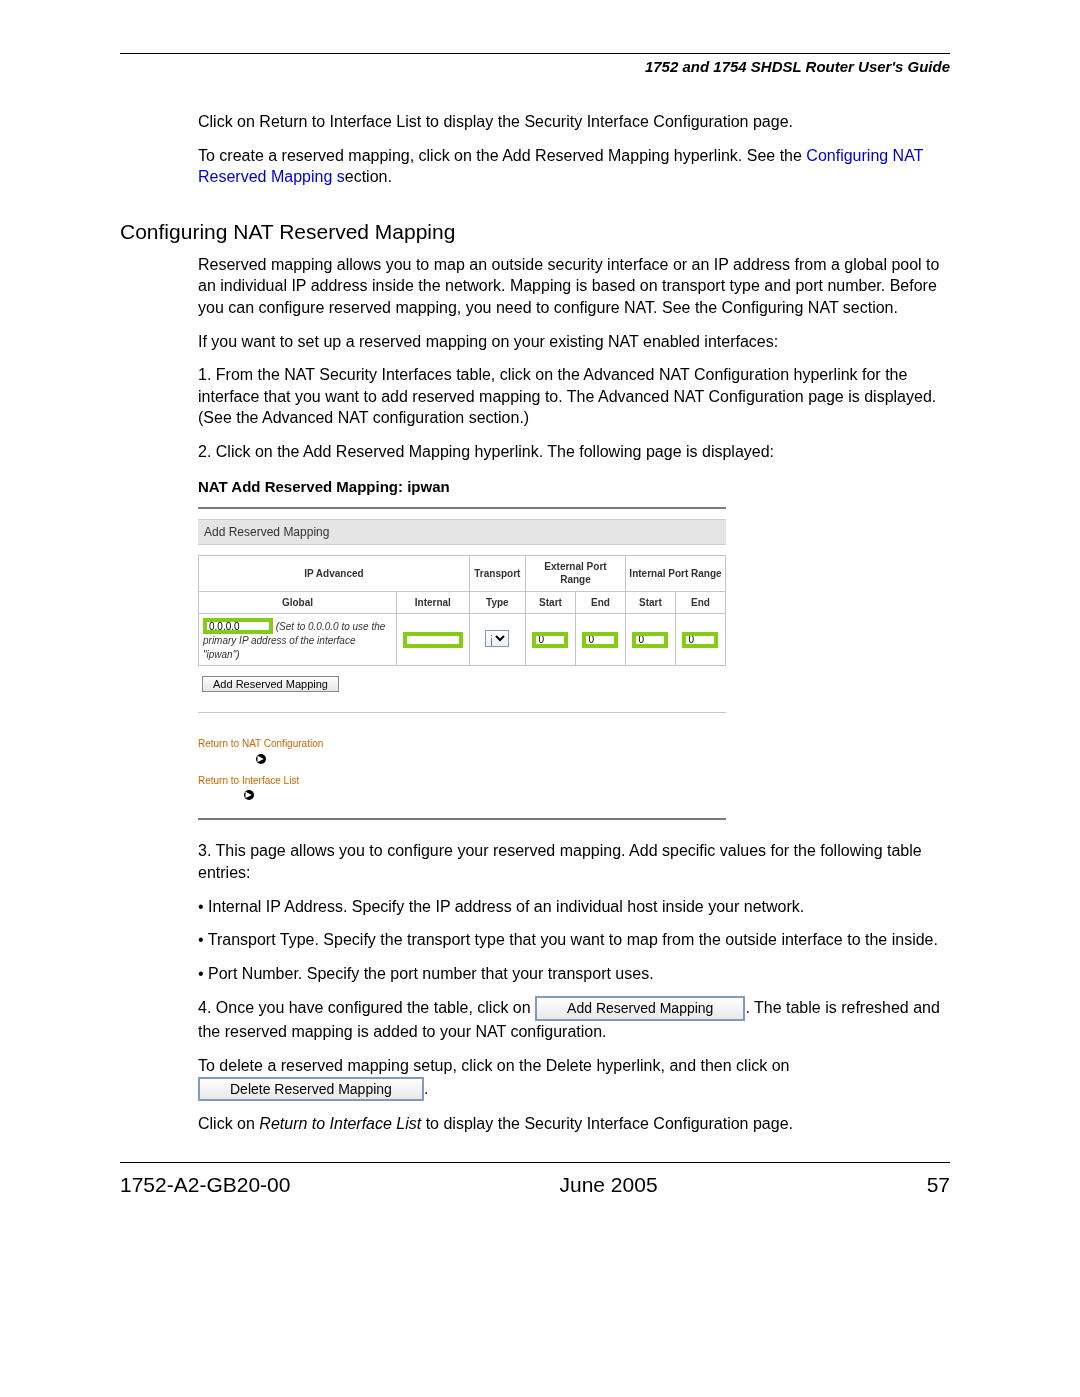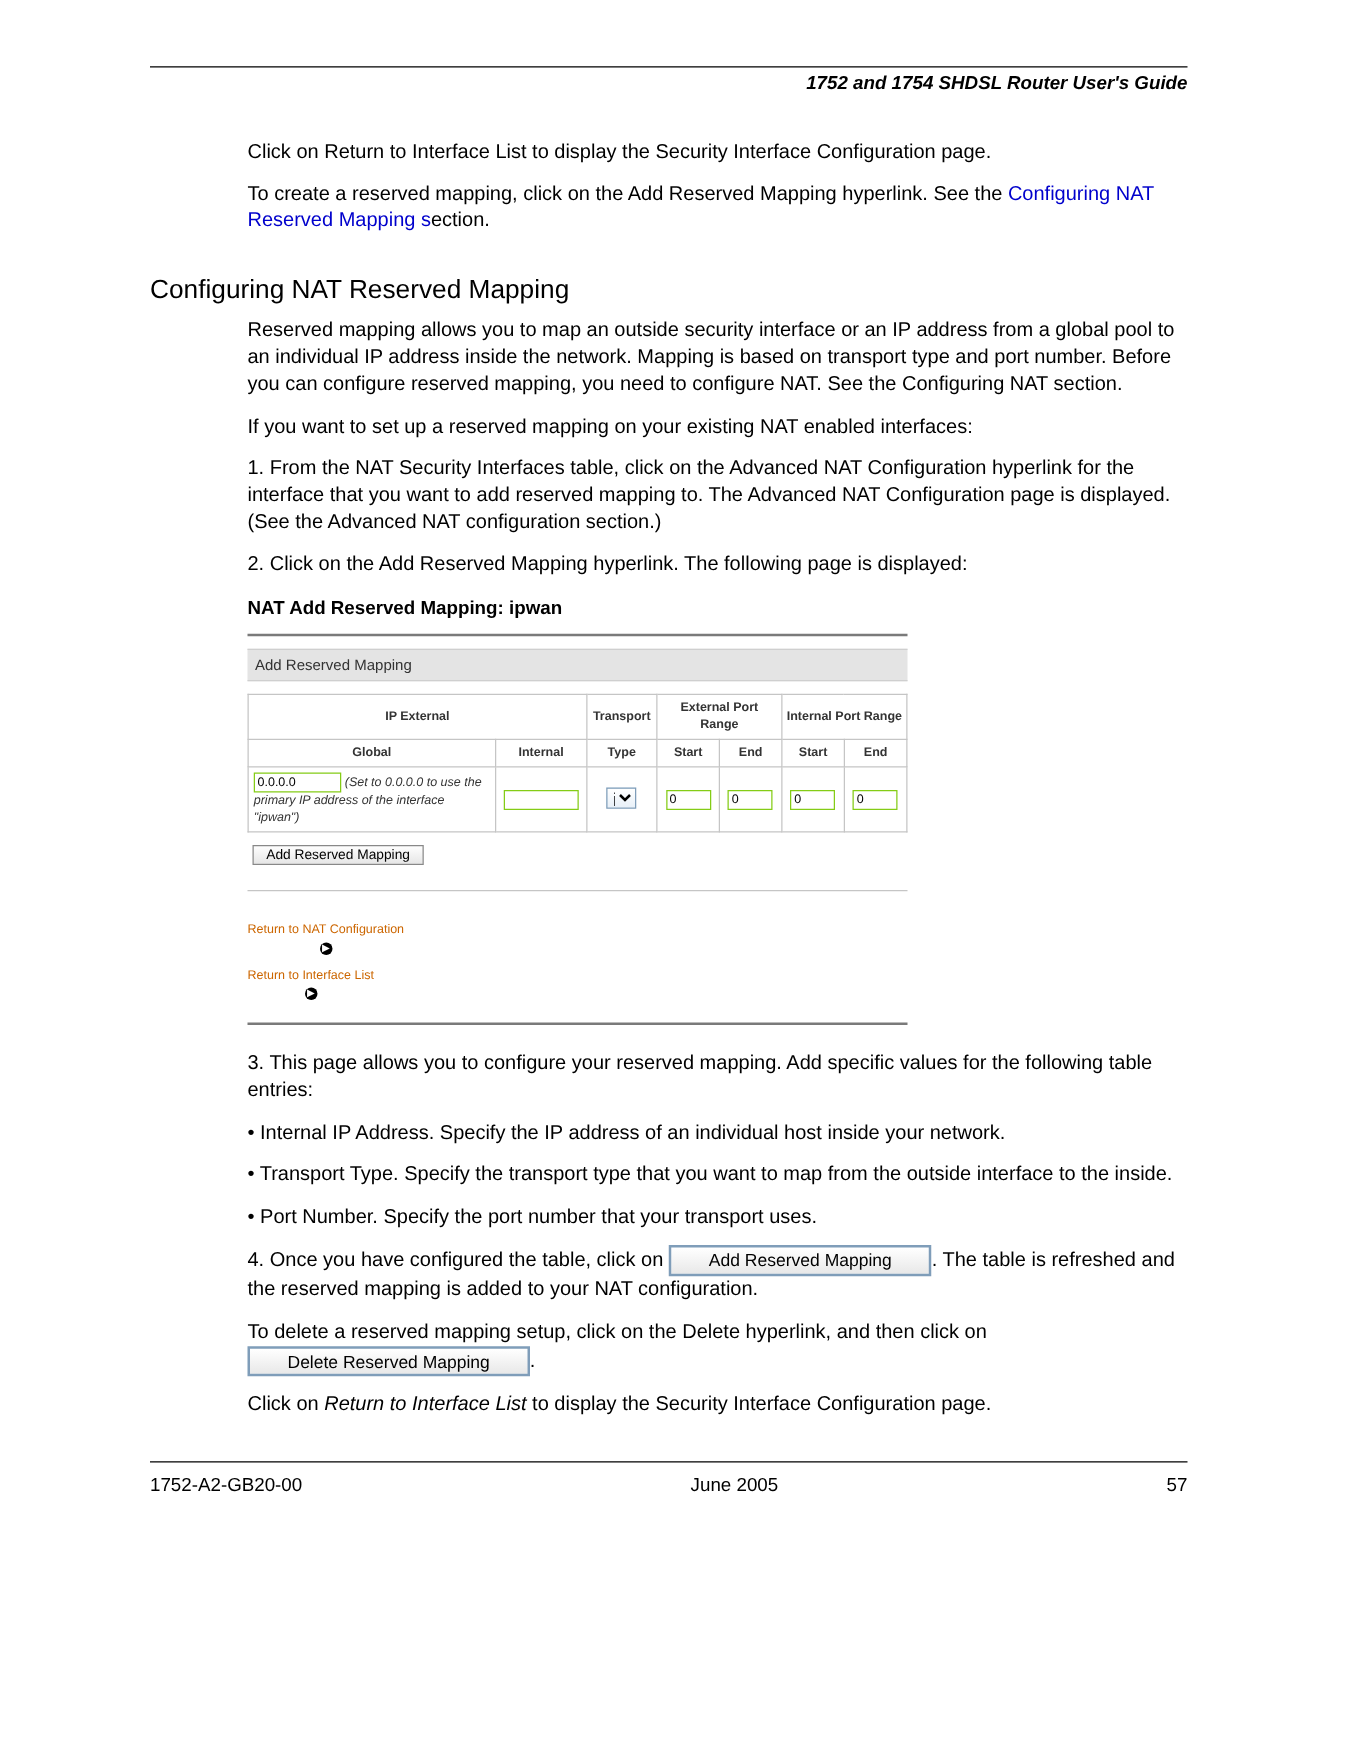--- a/index.html
+++ b/index.html
@@ -70,21 +70,21 @@
     font-size: 10px;
     text-align: center;
     padding: 4px 2px;
     vertical-align: middle;
   }
   table.reserved th { font-weight: bold; }
   table.reserved td.left { text-align: left; padding-left:4px;}
   .scr-input {
     font-size: 10px;
     height: 16px;
-    border: 1px solid #84cc16;
+    border: 4px solid #84cc16;
     box-sizing: border-box;
   }
   .scr-input.short { width: 36px; }
   .scr-input.ip { width: 70px; }
   .scr-input.internal { width: 60px; }
   .scr-select {
     font-size: 15px;
     height: 17px;
     width: 24px;
     border: 1px solid #7f9db9;
@@ -125,21 +125,21 @@
   }
   .footer {
     position: absolute;
     bottom: 200px;
     left: 120px;
     right: 130px;
     border-top: 1px solid #000;
     padding-top: 10px;
     display: flex;
     justify-content: space-between;
-    font-size: 15px;
+    font-size: 21px;
   }
 </style>
 </head>
 <body>
 
 <div class="page">
 
   <div class="top-rule"></div>
   <div class="header-title">1752 and 1754 SHDSL Router User's Guide</div>
 
@@ -170,21 +170,21 @@
           <col style="width:190px">
             <col style="width:70px">
           <col style="width:54px">
           <col style="width:48px">
             <col style="width:48px">
           <col style="width:48px">
             <col style="width:48px">
         </colgroup>
         <tbody>
             <tr>
-          <th colspan="2">IP External</th>
+          <th colspan="2">IP Advanced</th>
           <th>Transport</th>
           <th colspan="2">External Port Range</th>
           <th colspan="2">Internal Port Range</th>
         </tr>
         <tr>
           <th>Global</th>
           <th>Internal</th>
           <th>Type</th>
           <th>Start</th>
           <th>End</th>

